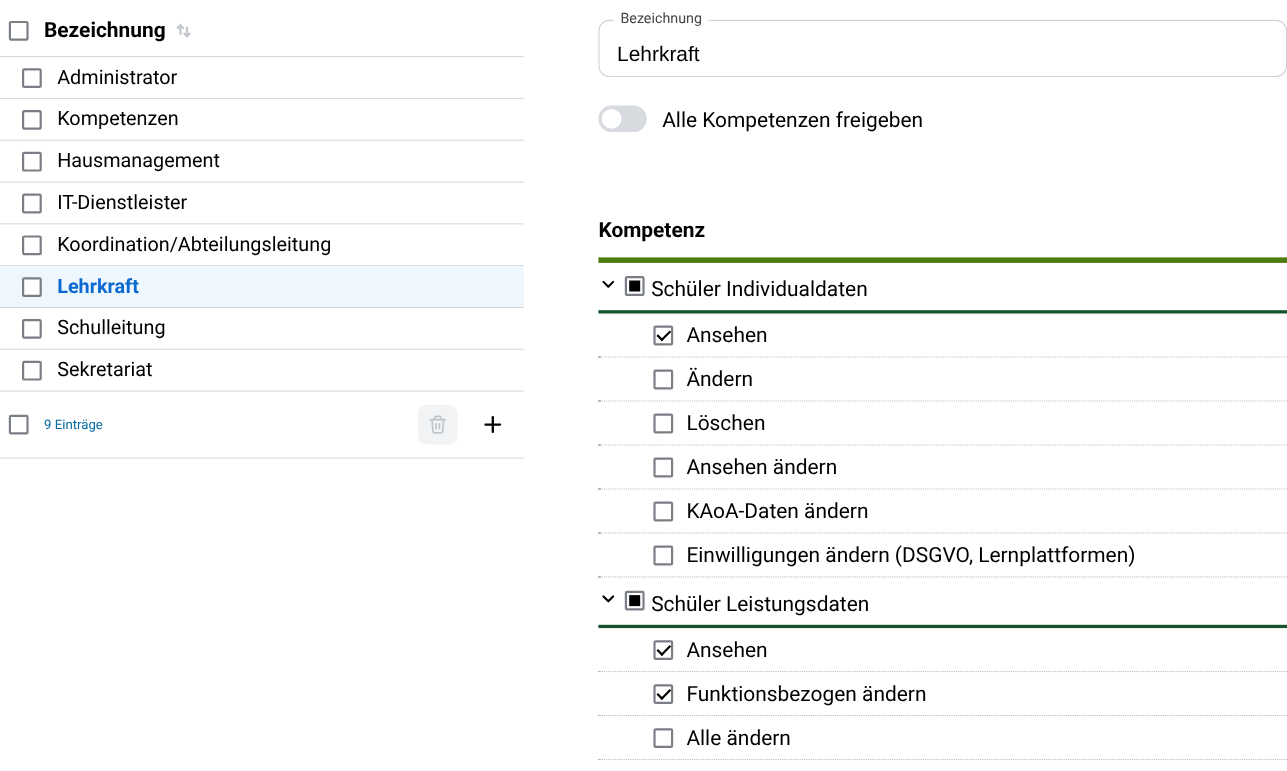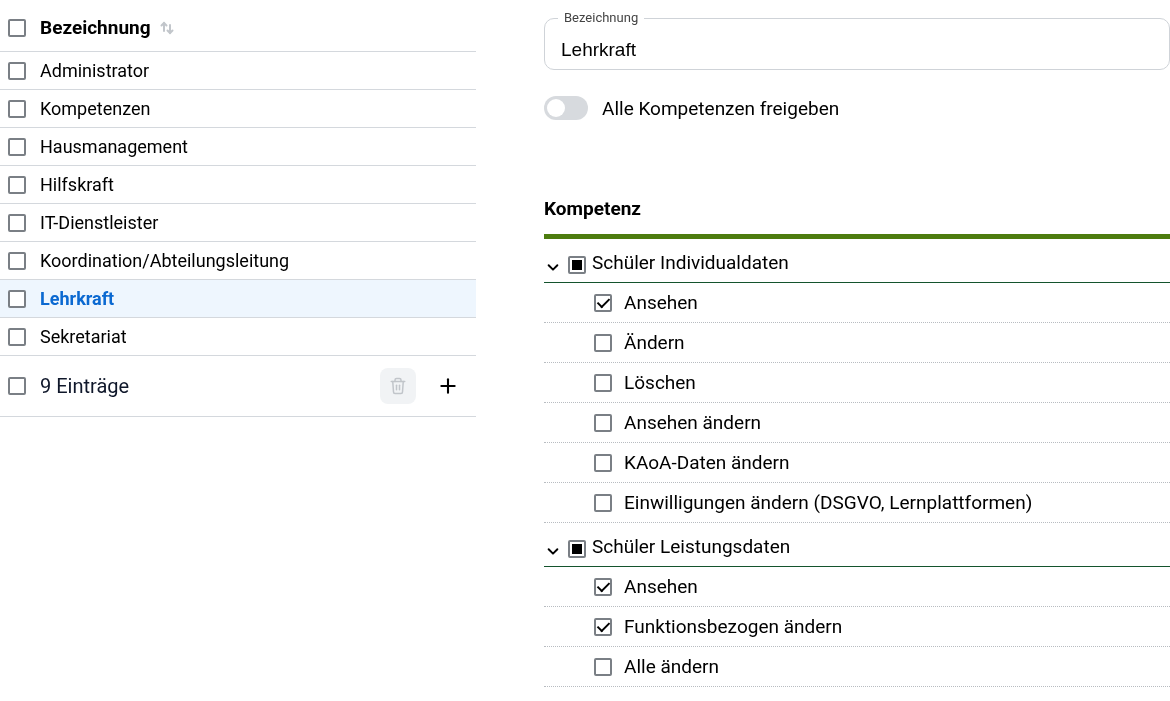--- a/index.html
+++ b/index.html
@@ -69,41 +69,41 @@
       width: 10px;
       height: 10px;
       background: #000;
     }
     .cb-wrap { display: inline-flex; align-items: center; }
 
     
     .list-row {
       display: flex;
       align-items: center;
-      padding: 8px 10px 8px 8px;
+      padding: 8px 10px 8px 20px;
       border-bottom: 1px solid #d4d8dd;
       font-size: 18px;
       gap: 14px;
     }
     .list-row.selected {
       background: #eef6fe;
       color: #0b69d1;
       font-weight: 700;
     }
     .list-row-label { flex: 1; }
 
     
     .list-footer {
       display: flex;
       align-items: center;
       padding: 12px 10px 12px 8px;
       border-bottom: 1px solid #d4d8dd;
       gap: 14px;
     }
-    .footer-count { color: #0f172a; font-size: 20px; flex: 1; }
+    .footer-count { color: #0369a1; font-size: 12px; flex: 1; }
     .trash-btn {
       width: 36px; height: 36px;
       border-radius: 8px;
       background: #f1f3f5;
       display: inline-flex;
       align-items: center;
       justify-content: center;
       color: #c1c5ca;
       cursor: pointer;
     }
@@ -170,24 +170,24 @@
     .kompetenz-title {
       font-size: 19px;
       font-weight: 700;
       padding-bottom: 14px;
       border-bottom: 5px solid #4d7c0f;
     }
 
     .tree-group { }
     .group-header {
       display: flex;
-      align-items: flex-end;
+      align-items: flex-start;
       gap: 6px;
       padding: 12px 0 8px 0;
-      border-bottom: 1px solid #14532d;
+      border-bottom: 3px solid #14532d;
       font-size: 19px;
     }
     .chevron {
       width: 18px;
       display: inline-flex;
       align-items: center;
       justify-content: center;
       cursor: pointer;
     }
 
@@ -236,39 +236,39 @@
       <div class="list-row">
         <span class="cb-wrap">
           <span class="cb"></span>
         </span>
         <span class="list-row-label">Hausmanagement</span>
       </div>
       <div class="list-row">
         <span class="cb-wrap">
           <span class="cb"></span>
         </span>
-        <span class="list-row-label">Hilfskraft</span>
-      </div>
-      <div class="list-row">
-        <span class="cb-wrap">
-          <span class="cb"></span>
-        </span>
         <span class="list-row-label">IT-Dienstleister</span>
       </div>
       <div class="list-row">
         <span class="cb-wrap">
           <span class="cb"></span>
         </span>
         <span class="list-row-label">Koordination/Abteilungsleitung</span>
       </div>
       <div class="list-row selected">
         <span class="cb-wrap">
           <span class="cb"></span>
         </span>
         <span class="list-row-label">Lehrkraft</span>
+      </div>
+      <div class="list-row">
+        <span class="cb-wrap">
+          <span class="cb"></span>
+        </span>
+        <span class="list-row-label">Schulleitung</span>
       </div>
       <div class="list-row">
         <span class="cb-wrap">
           <span class="cb"></span>
         </span>
         <span class="list-row-label">Sekretariat</span>
       </div>
     </div>
   <div class="list-footer">
     <span class="cb-wrap">

